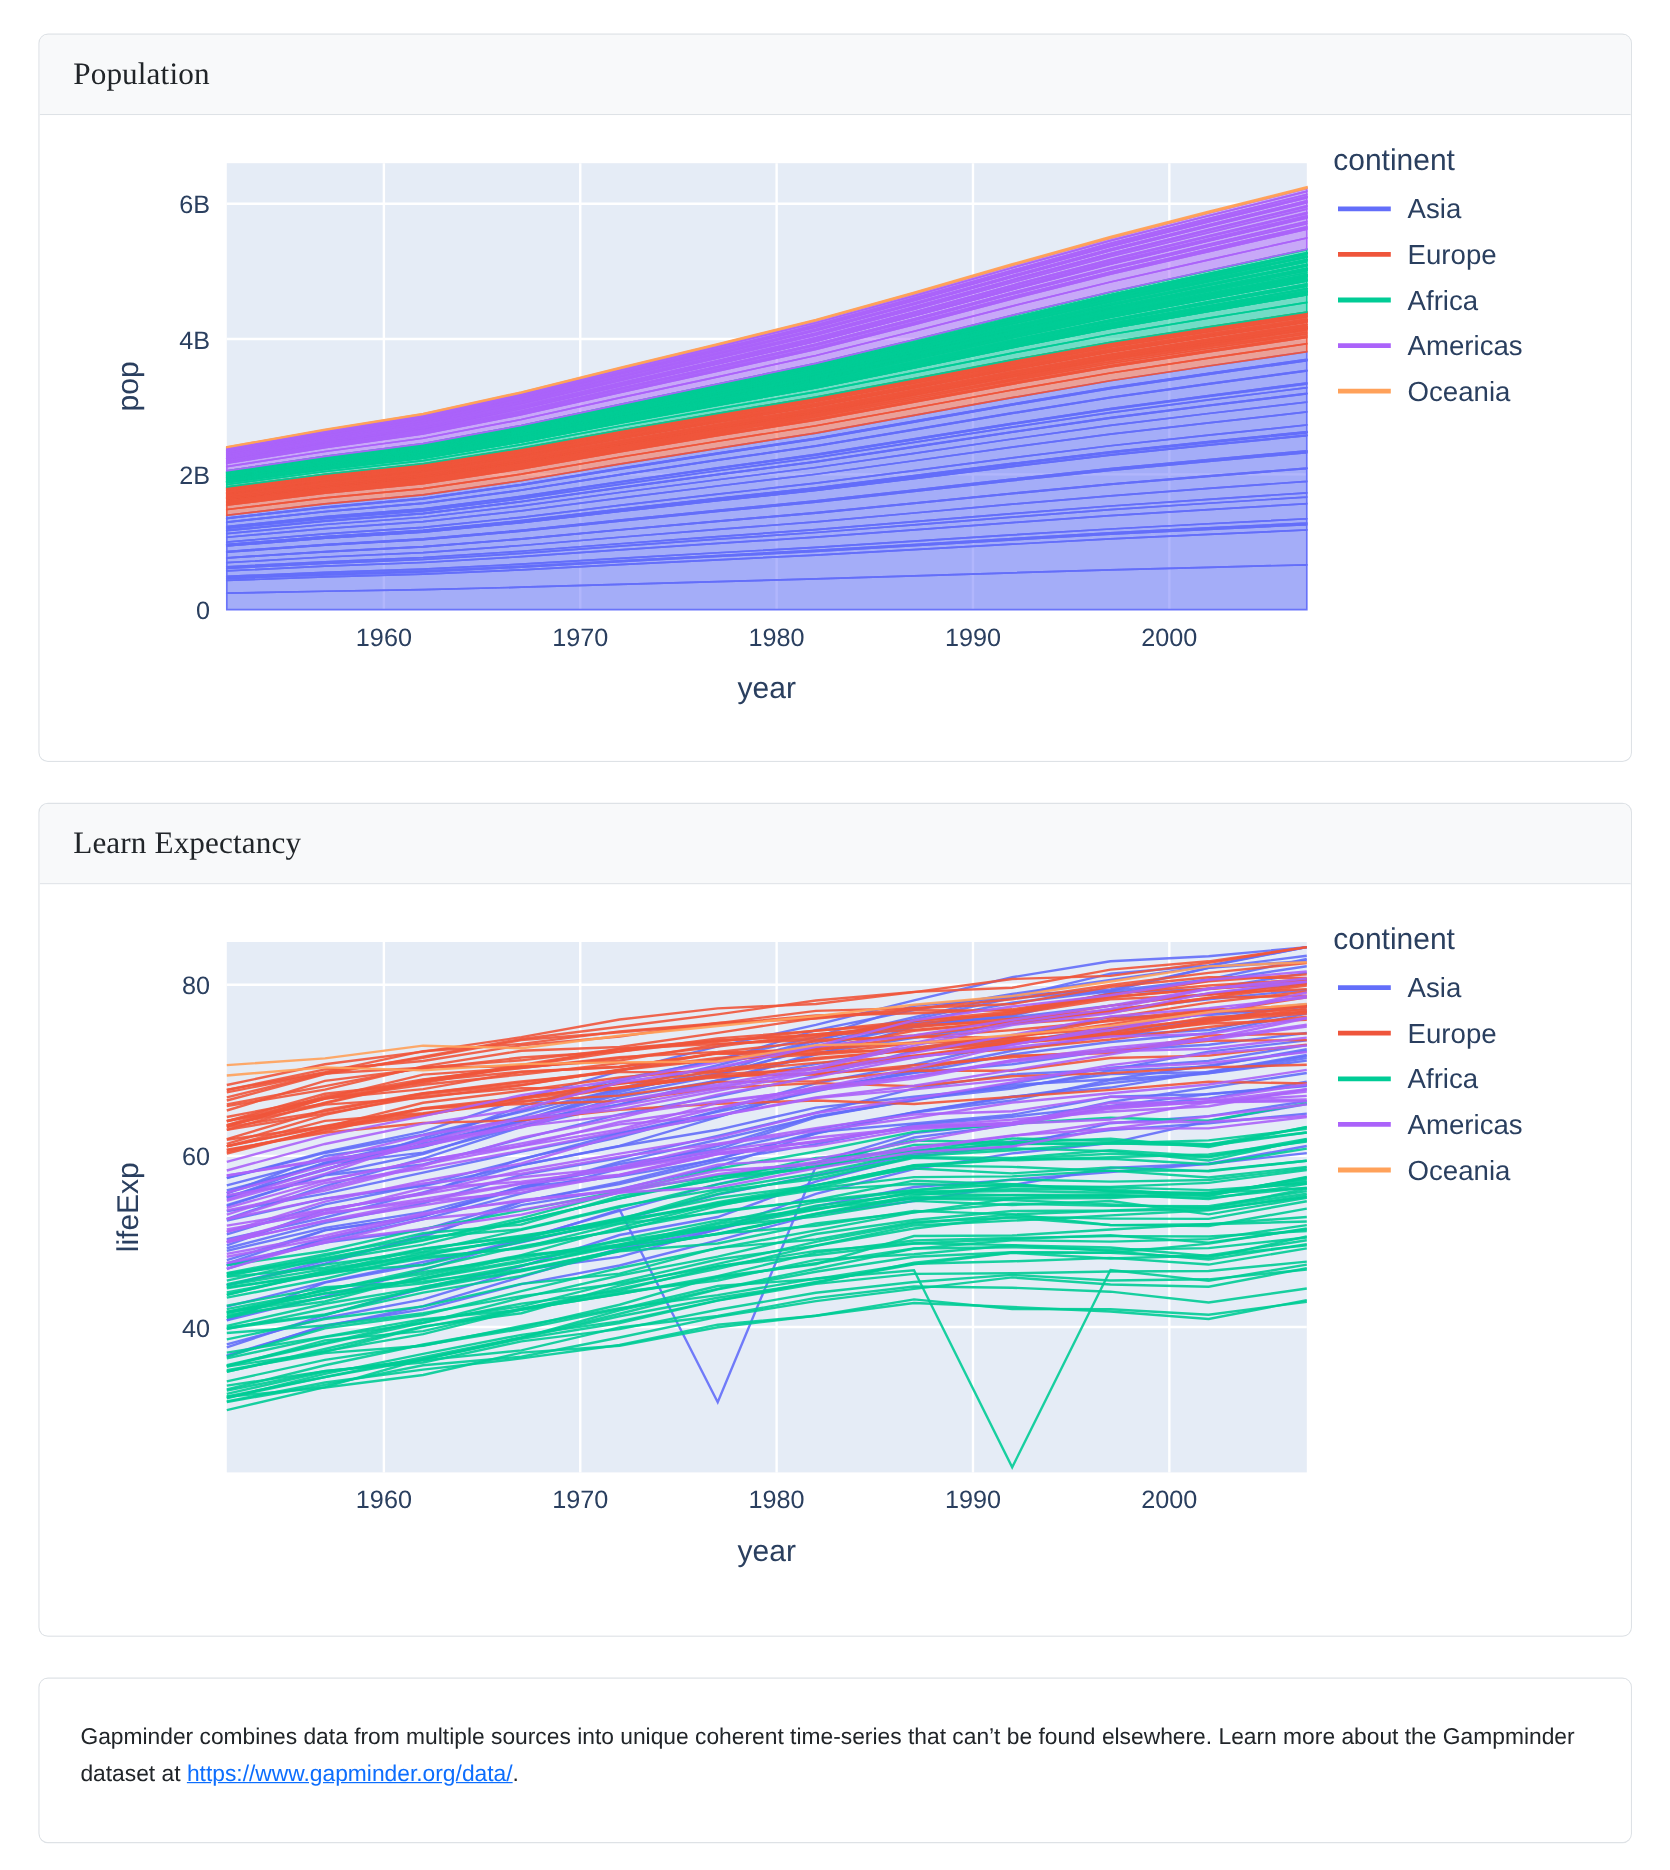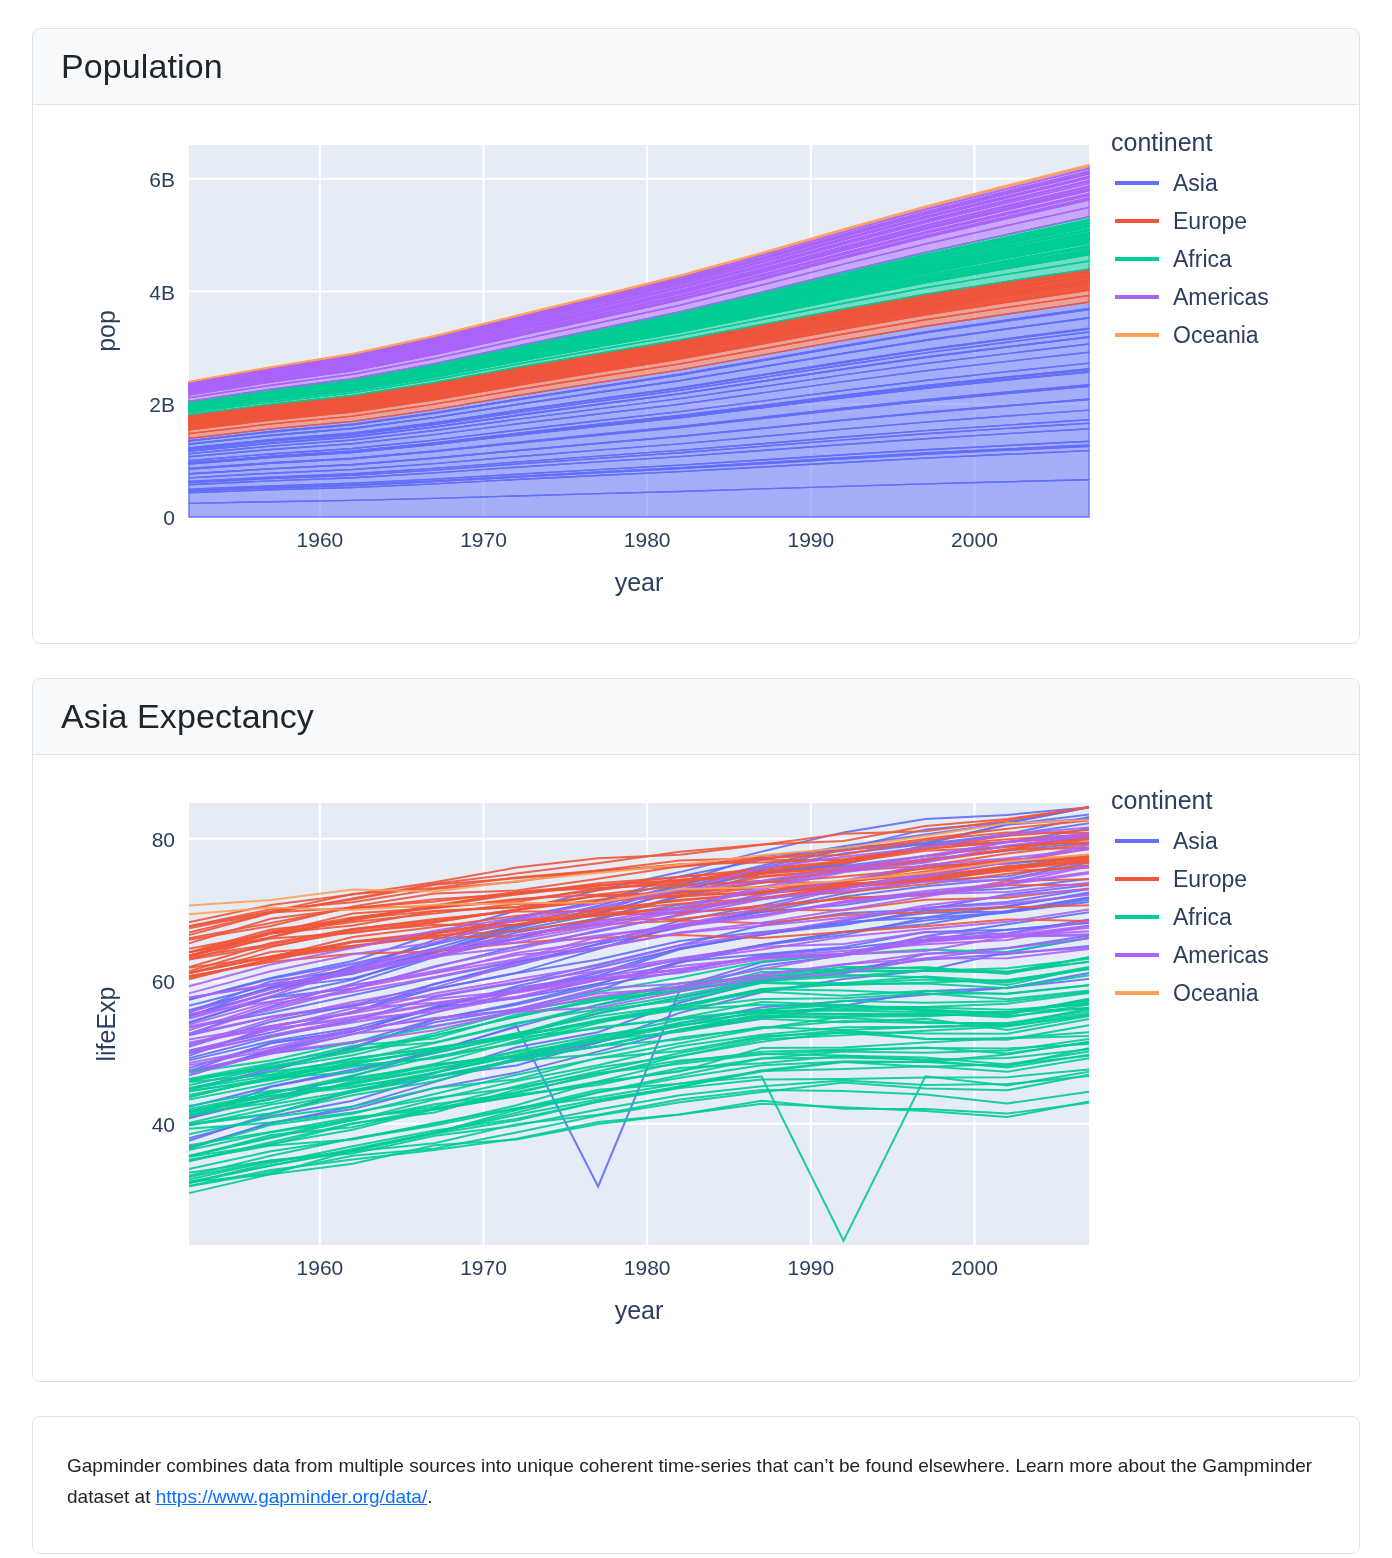--- a/index.html
+++ b/index.html
@@ -21,23 +21,24 @@
     border: 1px solid #dee2e6;
     border-radius: 8px;
     background: #ffffff;
     margin-bottom: 34px;
     overflow: hidden;
   }
   .card-header {
     background: #f8f9fa;
     border-bottom: 1px solid #dee2e6;
     padding: 18px 28px;
-    font-size: 34px;
+    font-size: 26px;
     color: #212529;
     letter-spacing: .1px;
+    font-family: Liberation Serif, serif;
   }
   .card-body {
     padding: 10px 6px 16px 6px;
     background: #ffffff;
   }
   .plot-wrap {
     position: relative;
     width: 100%;
     height: 512px;
   }
@@ -253,21 +254,21 @@
             <line x1="1076" y1="182" x2="1120" y2="182" stroke="#ab63fa" stroke-width="4"></line>
             <text x="1134" y="190" class="legend-label">Americas</text>
             <line x1="1076" y1="220" x2="1120" y2="220" stroke="#ffa15a" stroke-width="4"></line>
             <text x="1134" y="228" class="legend-label">Oceania</text>
           </svg>
       </div>
     </div>
   </div>
 
   <div class="card">
-    <div class="card-header">Asia Expectancy</div>
+    <div class="card-header">Learn Expectancy</div>
     <div class="card-body">
       <div class="plot-wrap le">
         <svg class="svg-plot" id="le-svg" width="1320" height="600" viewBox="0 0 1320 600">
             <rect x="150" y="38" width="900" height="442" fill="#e5ecf6"></rect>
             <line x1="280.9090909090909" y1="38" x2="280.9090909090909" y2="480" stroke="#ffffff" stroke-width="2"></line>
             <line x1="444.54545454545456" y1="38" x2="444.54545454545456" y2="480" stroke="#ffffff" stroke-width="2"></line>
             <line x1="608.1818181818181" y1="38" x2="608.1818181818181" y2="480" stroke="#ffffff" stroke-width="2"></line>
             <line x1="771.8181818181819" y1="38" x2="771.8181818181819" y2="480" stroke="#ffffff" stroke-width="2"></line>
             <line x1="935.4545454545454" y1="38" x2="935.4545454545454" y2="480" stroke="#ffffff" stroke-width="2"></line>
             <line x1="150" y1="358.80645161290323" x2="1050" y2="358.80645161290323" stroke="#ffffff" stroke-width="2"></line>

